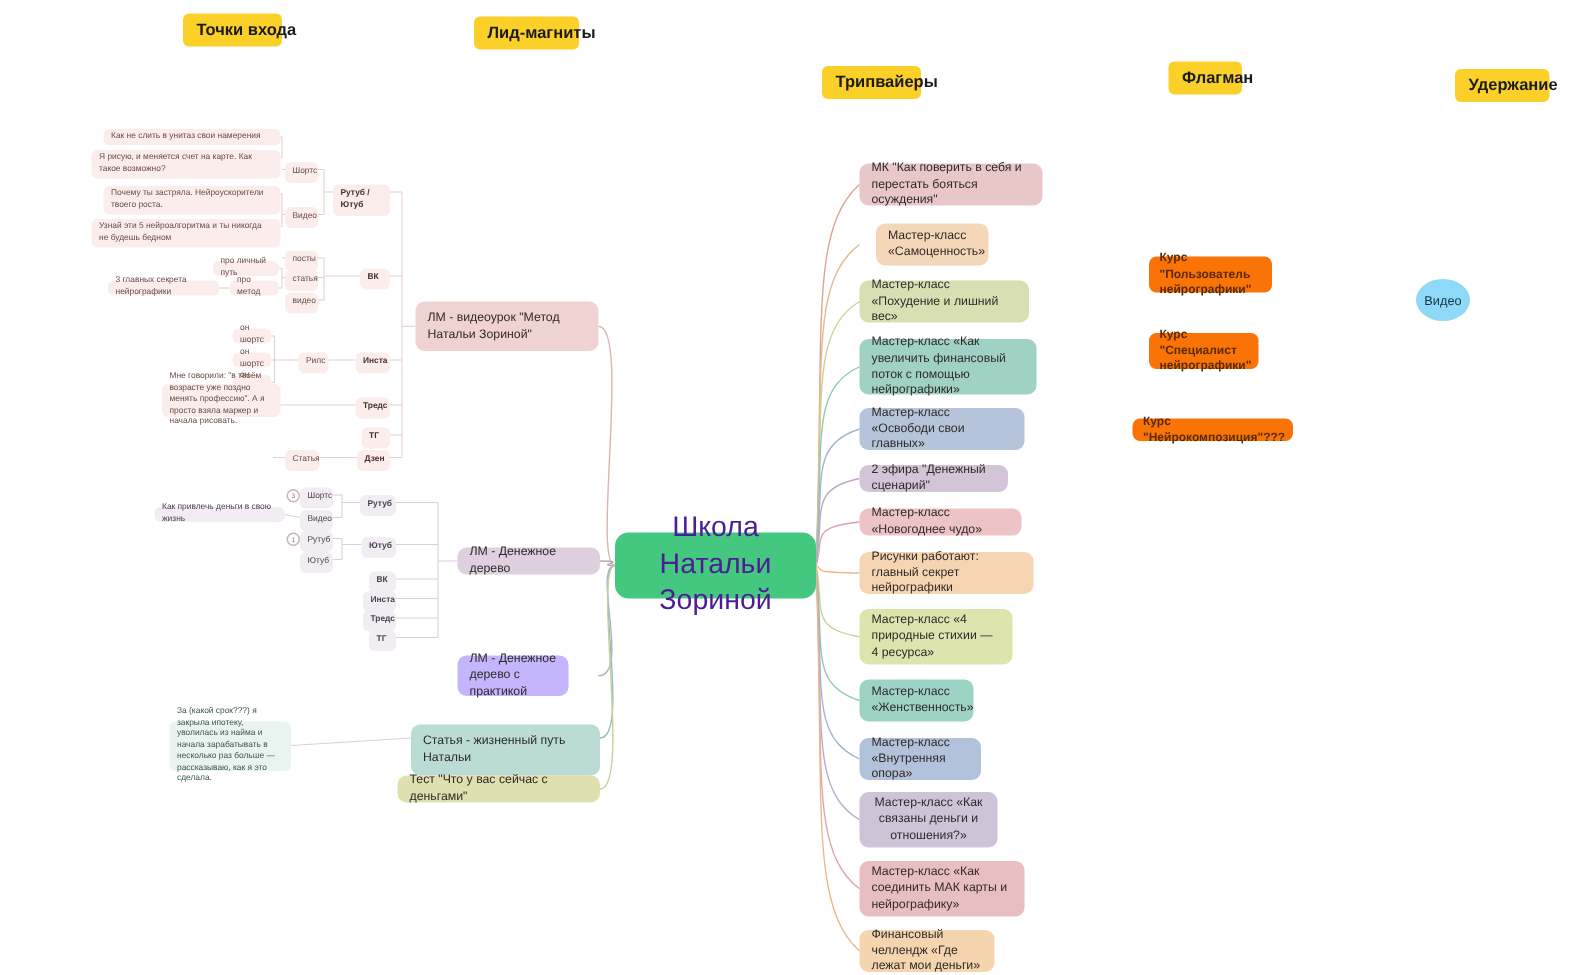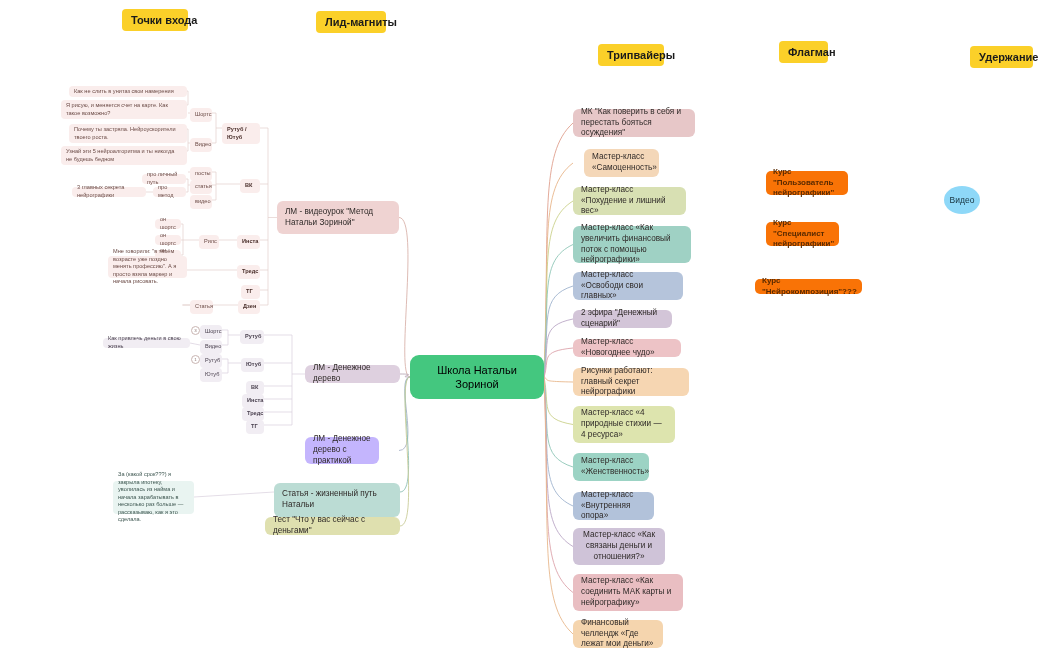--- a/index.html
+++ b/index.html
@@ -14,22 +14,22 @@
   .node{position:absolute;box-sizing:border-box;border-radius:5px;}
 
   
   .chip{
     background:#FBD029;color:#1b1b1b;font-weight:bold;font-size:11px;
     padding:5px 9px;border-radius:4px;white-space:nowrap;line-height:1.1;
   }
 
   
   .center{
-    background:#44C77F;color:#000000;border-radius:9px;
-    font-size:11px;line-height:1.3;text-align:center;
+    background:#44C77F;color:#4c1d95;border-radius:9px;
+    font-size:19px;line-height:1.3;text-align:center;
     display:flex;align-items:center;justify-content:center;padding:6px 10px;
   }
 
   
   .card{
     font-size:8.2px;line-height:1.32;padding:6px 8px;border-radius:6px;
     display:flex;align-items:center;
   }
 
   
@@ -153,21 +153,21 @@
         <path d="M228,359 L222,359"></path>
         <path d="M228,373 L222,373"></path>
         <path d="M200,345 L190,343"></path>
         <path d="M274,492 L194,497"></path>
       </g>
   </svg>
 
   <div id="sections-layer">
       <div class="node chip" style="left: 122px; top: 9px; width: 66px;">Точки входа</div>
       <div class="node chip" style="left: 316px; top: 11px; width: 70px;">Лид-магниты</div>
-      <div class="node chip" style="left: 598px; top: 44px; width: 66px;">Трипвайеры</div>
+      <div class="node chip" style="left: 548px; top: 44px; width: 66px;">Трипвайеры</div>
       <div class="node chip" style="left: 779px; top: 41px; width: 49px;">Флагман</div>
       <div class="node chip" style="left: 922px; top: 46px; width: 63px; margin-left: 48px;">Удержание</div>
     </div>
 
   <div class="node center" id="center-node" style="left: 410px; top: 355px; width: 134px; height: 44px; background: rgb(68, 199, 127);">Школа Натальи<br>Зориной</div>
 
   <div id="lm-layer">
       <div class="node card" style="left: 277px; top: 201px; width: 122px; height: 33px; background: rgb(239, 211, 210);">ЛМ - видеоурок "Метод Натальи Зориной"</div>
       <div class="node card" style="left: 305px; top: 365px; width: 95px; height: 18px; background: rgb(222, 208, 223);">ЛМ - Денежное дерево</div>
       <div class="node card" style="left: 305px; top: 437px; width: 74px; height: 27px; background: #c4b5fd;">ЛМ - Денежное дерево с практикой</div>

